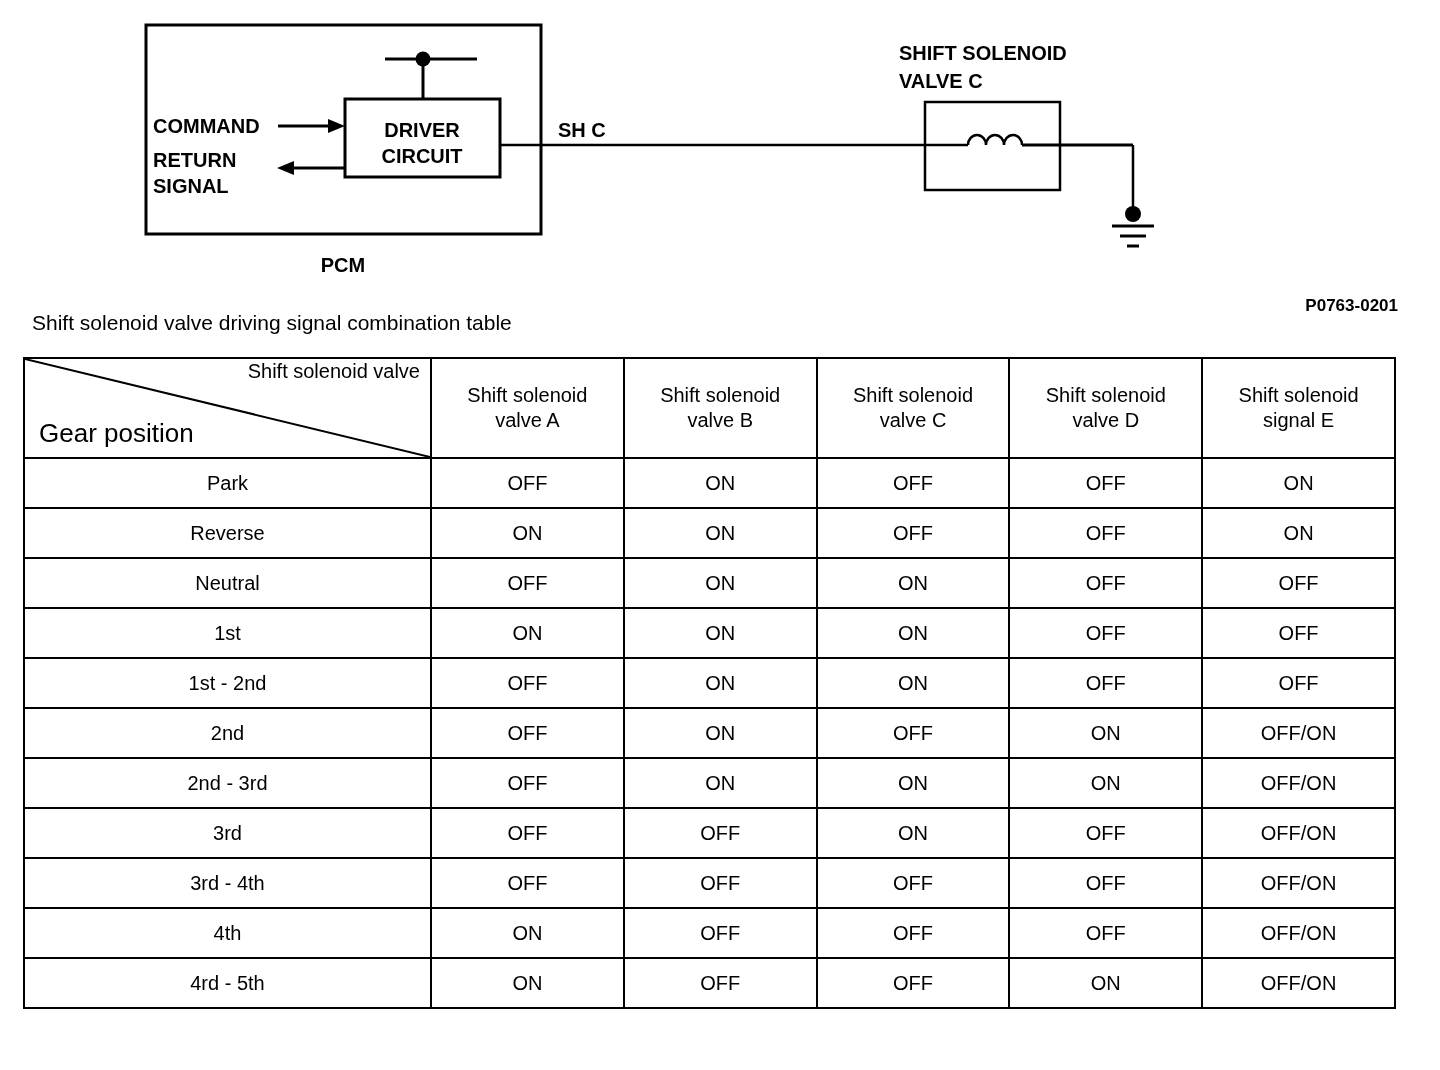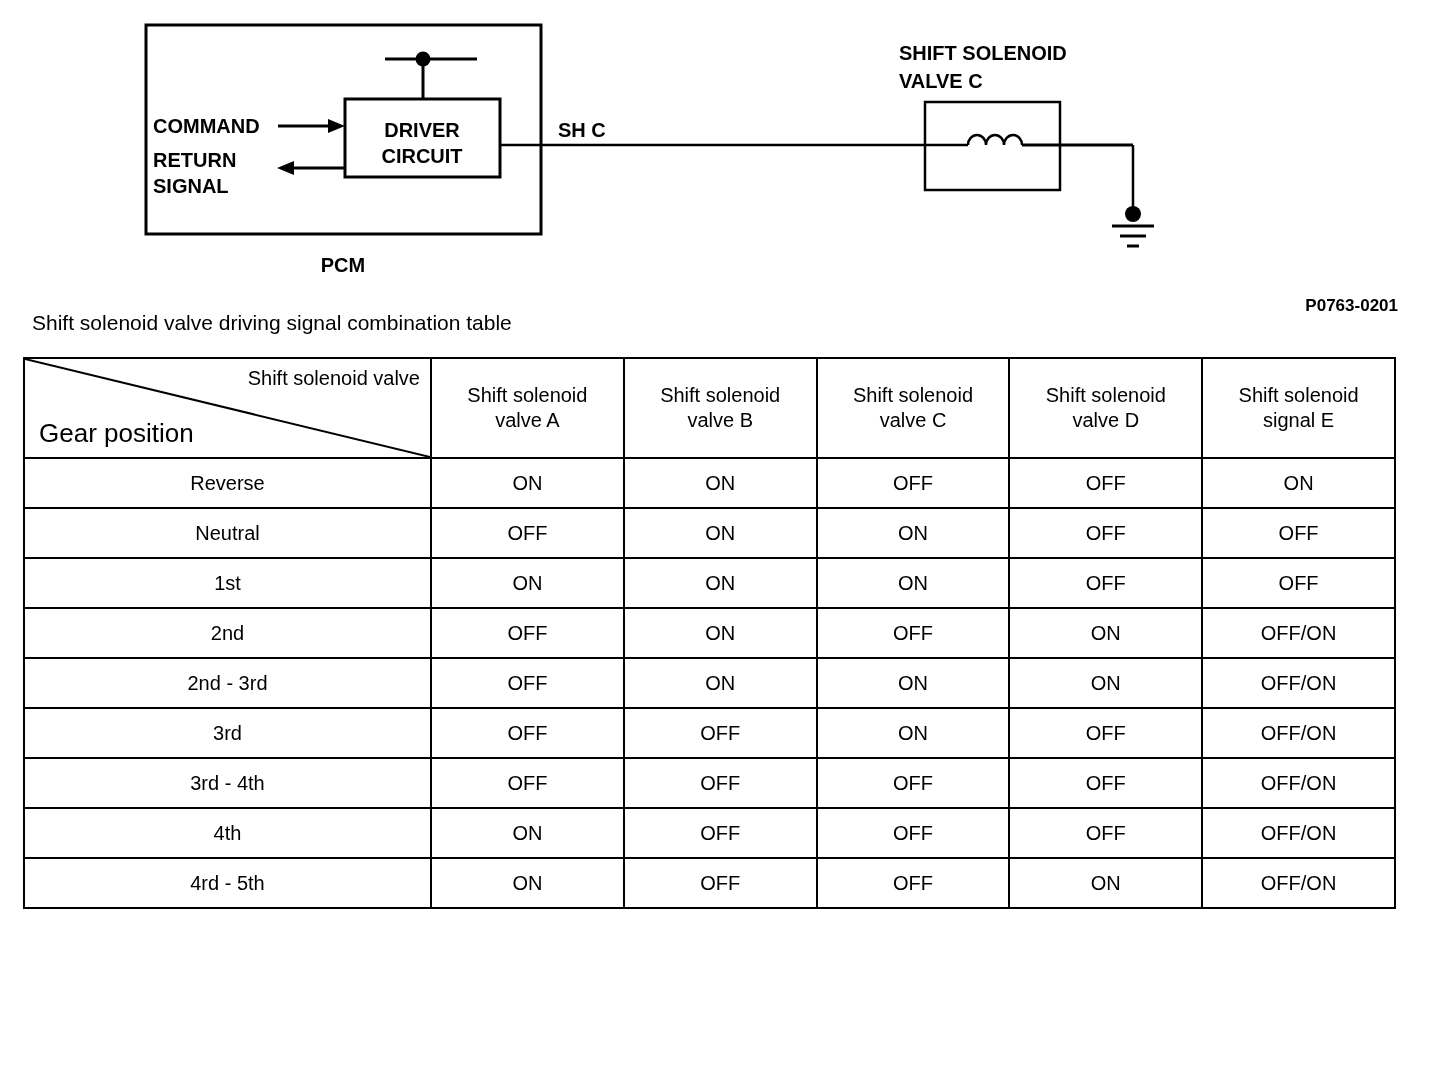--- a/index.html
+++ b/index.html
@@ -80,21 +80,21 @@
   }
   .corner-diag {
     position: absolute;
     left: 0; top: 0;
     width: 100%;
     height: 100%;
   }
   .corner-top {
     position: absolute;
     right: 10px;
-    top: 8px;
+    top: 1px;
     font-size: 20px;
     white-space: nowrap;
   }
   .corner-bottom {
     position: absolute;
     left: 14px;
     bottom: 8px;
     font-size: 26px;
     white-space: nowrap;
   }
@@ -202,38 +202,54 @@
         <span>valve D</span>
       </th>
       <th class="valve-head">
         <span>Shift solenoid</span><br>
         <span>signal E</span>
       </th>
     </tr>
   </thead>
   <tbody id="table-body">
       <tr>
+        <td class="gear-cell">Park</td>
+        <td>OFF</td>
+        <td>ON</td>
+        <td>OFF</td>
+        <td>OFF</td>
+        <td>ON</td>
+      </tr>
+      <tr>
         <td class="gear-cell">Reverse</td>
         <td>ON</td>
         <td>ON</td>
         <td>OFF</td>
         <td>OFF</td>
         <td>ON</td>
       </tr>
       <tr>
         <td class="gear-cell">Neutral</td>
         <td>OFF</td>
         <td>ON</td>
         <td>ON</td>
         <td>OFF</td>
         <td>OFF</td>
       </tr>
       <tr>
         <td class="gear-cell">1st</td>
         <td>ON</td>
+        <td>ON</td>
+        <td>ON</td>
+        <td>OFF</td>
+        <td>OFF</td>
+      </tr>
+      <tr>
+        <td class="gear-cell">1st - 2nd</td>
+        <td>OFF</td>
         <td>ON</td>
         <td>ON</td>
         <td>OFF</td>
         <td>OFF</td>
       </tr>
       <tr>
         <td class="gear-cell">2nd</td>
         <td>OFF</td>
         <td>ON</td>
         <td>OFF</td>

